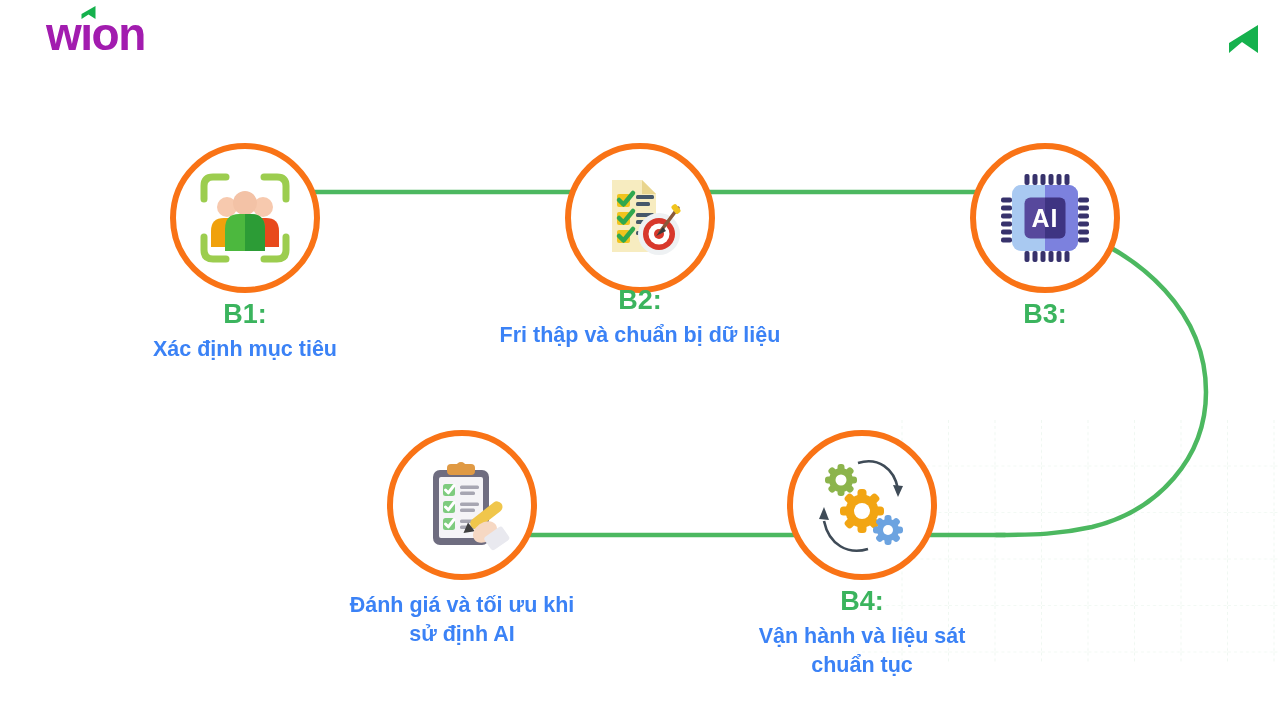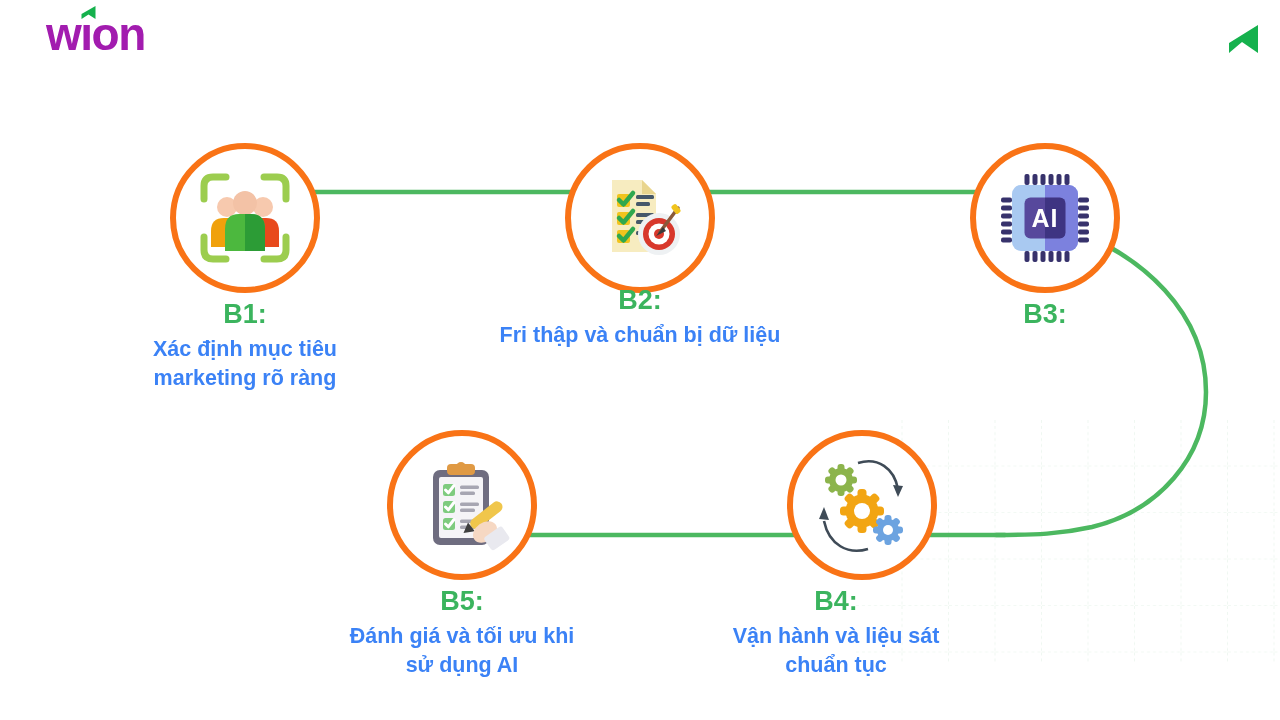--- a/index.html
+++ b/index.html
@@ -25,21 +25,21 @@
   .c-b1{left:170px;top:143px;}
   .c-b2{left:565px;top:143px;}
   .c-b3{left:970px;top:143px;}
   .c-b4{left:787px;top:430px;}
   .c-b5{left:387px;top:430px;}
   
   .label{position:absolute;width:360px;text-align:center;}
   .l-b1{left:65px;top:299px;}
   .l-b2{left:460px;top:285px;}
   .l-b3{left:865px;top:299px;}
-  .l-b4{left:656px;top:586px;}
+  .l-b4{left:682px;top:586px;}
   .l-b5{left:282px;top:586px;}
   .label .step-id{color:#3bb45e;font-size:27px;font-weight:bold;line-height:31px;margin:0 0 2px 0;}
   .label .step-title{color:#3b82f6;font-size:21.5px;font-weight:bold;line-height:29px;margin:5px;}
 </style>
 </head>
 <body>
 
 <div id="stage">
 
   <svg class="grid" width="424" height="242">
@@ -232,21 +232,20 @@
       </g>
       <ellipse cx="73" cy="77" rx="13" ry="9.5" fill="#f6d8c3" transform="rotate(-35 73 77)"></ellipse>
       <rect x="74" y="76" width="22" height="16" rx="3" fill="#e9e9ef" transform="rotate(-35 84 84)"></rect>
     </svg>
   </div>
 
   <div class="label l-b1">
     <p class="step-id">B1:</p>
     <p class="step-title">
       <span>Xác định mục tiêu</span><br>
-      <span>marketing rõ ràng</span>
     </p>
   </div>
 
   <div class="label l-b2">
     <p class="step-id">B2:</p>
     <p class="step-title">
       <span>Fri thập và chuẩn bị dữ liệu</span>
     </p>
   </div>
 
@@ -256,20 +255,19 @@
 
   <div class="label l-b4">
     <p class="step-id">B4:</p>
     <p class="step-title">
       <span>Vận hành và liệu sát</span><br>
       <span>chuẩn tục</span>
     </p>
   </div>
 
   <div class="label l-b5">
-    <p class="step-id">B5:</p>
     <p class="step-title">
       <span>Đánh giá và tối ưu khi</span><br>
-      <span>sử dụng AI</span>
+      <span>sử định AI</span>
     </p>
   </div>
 
 </div>
 
 </body></html>

